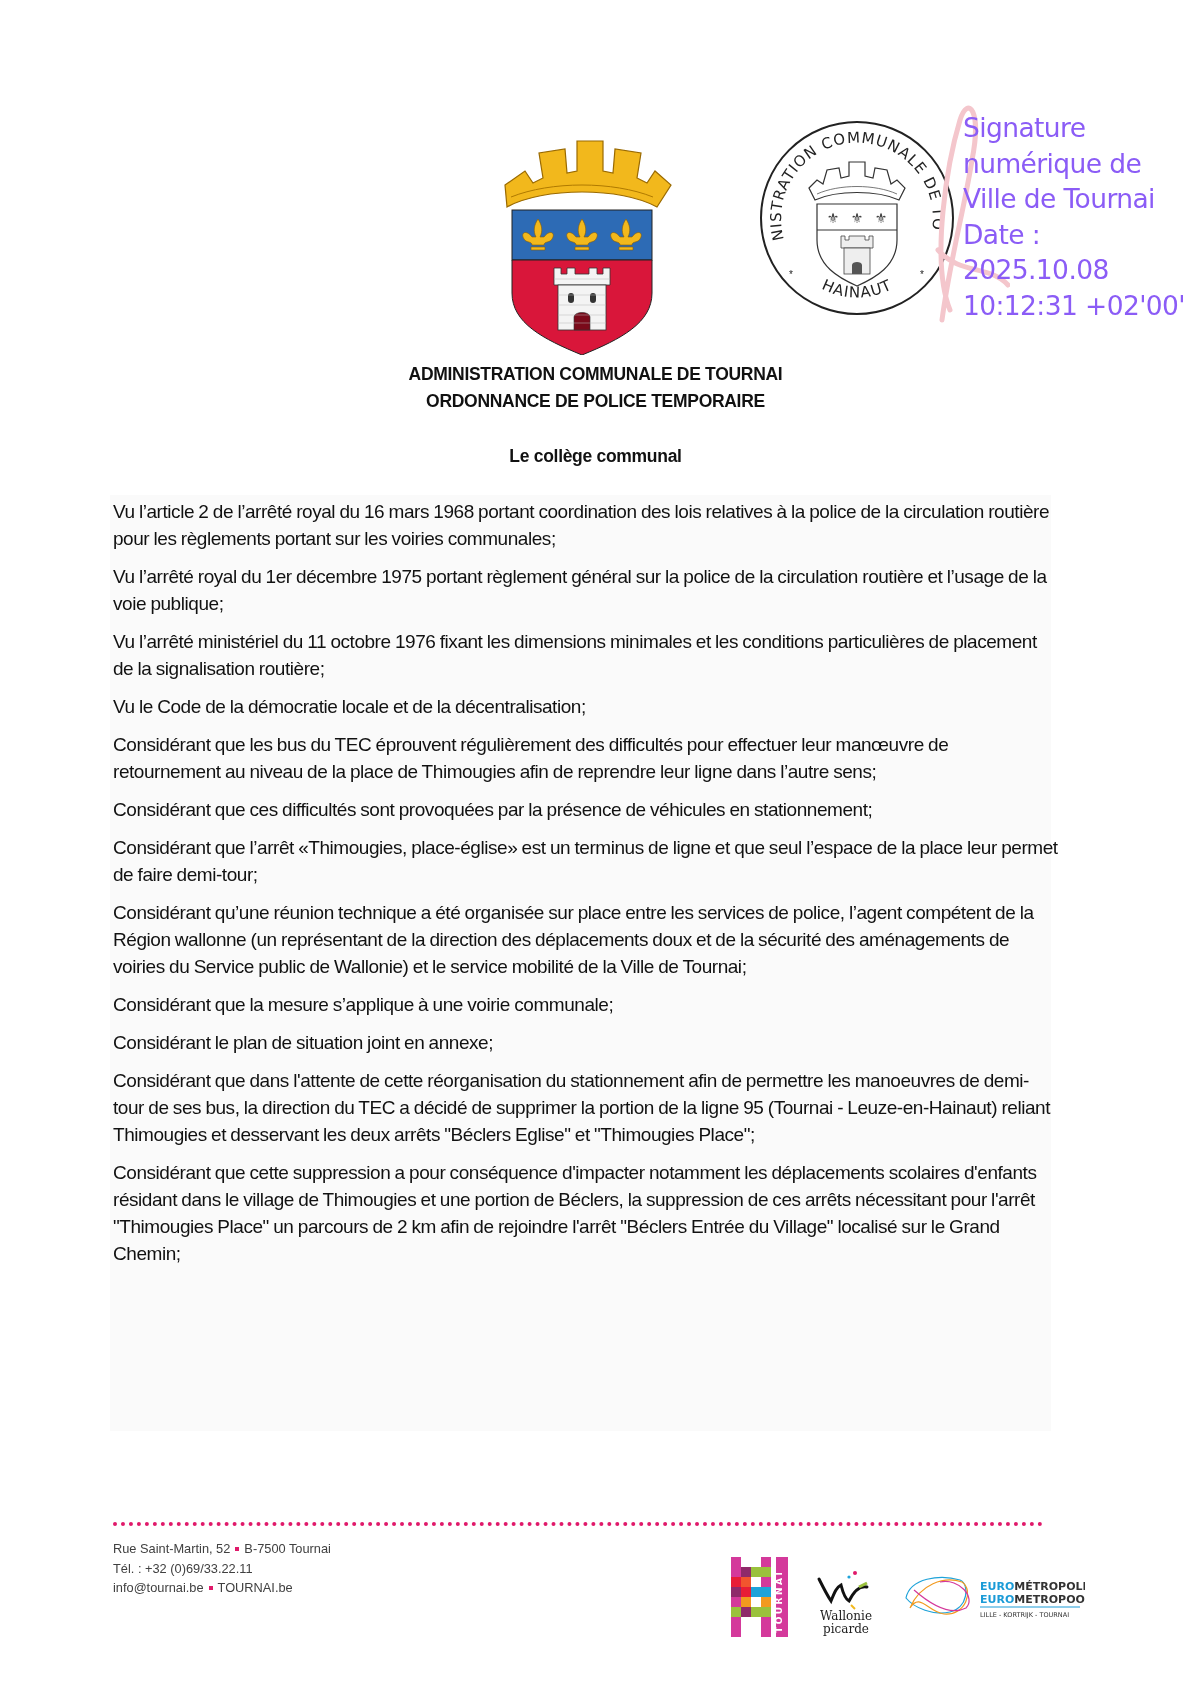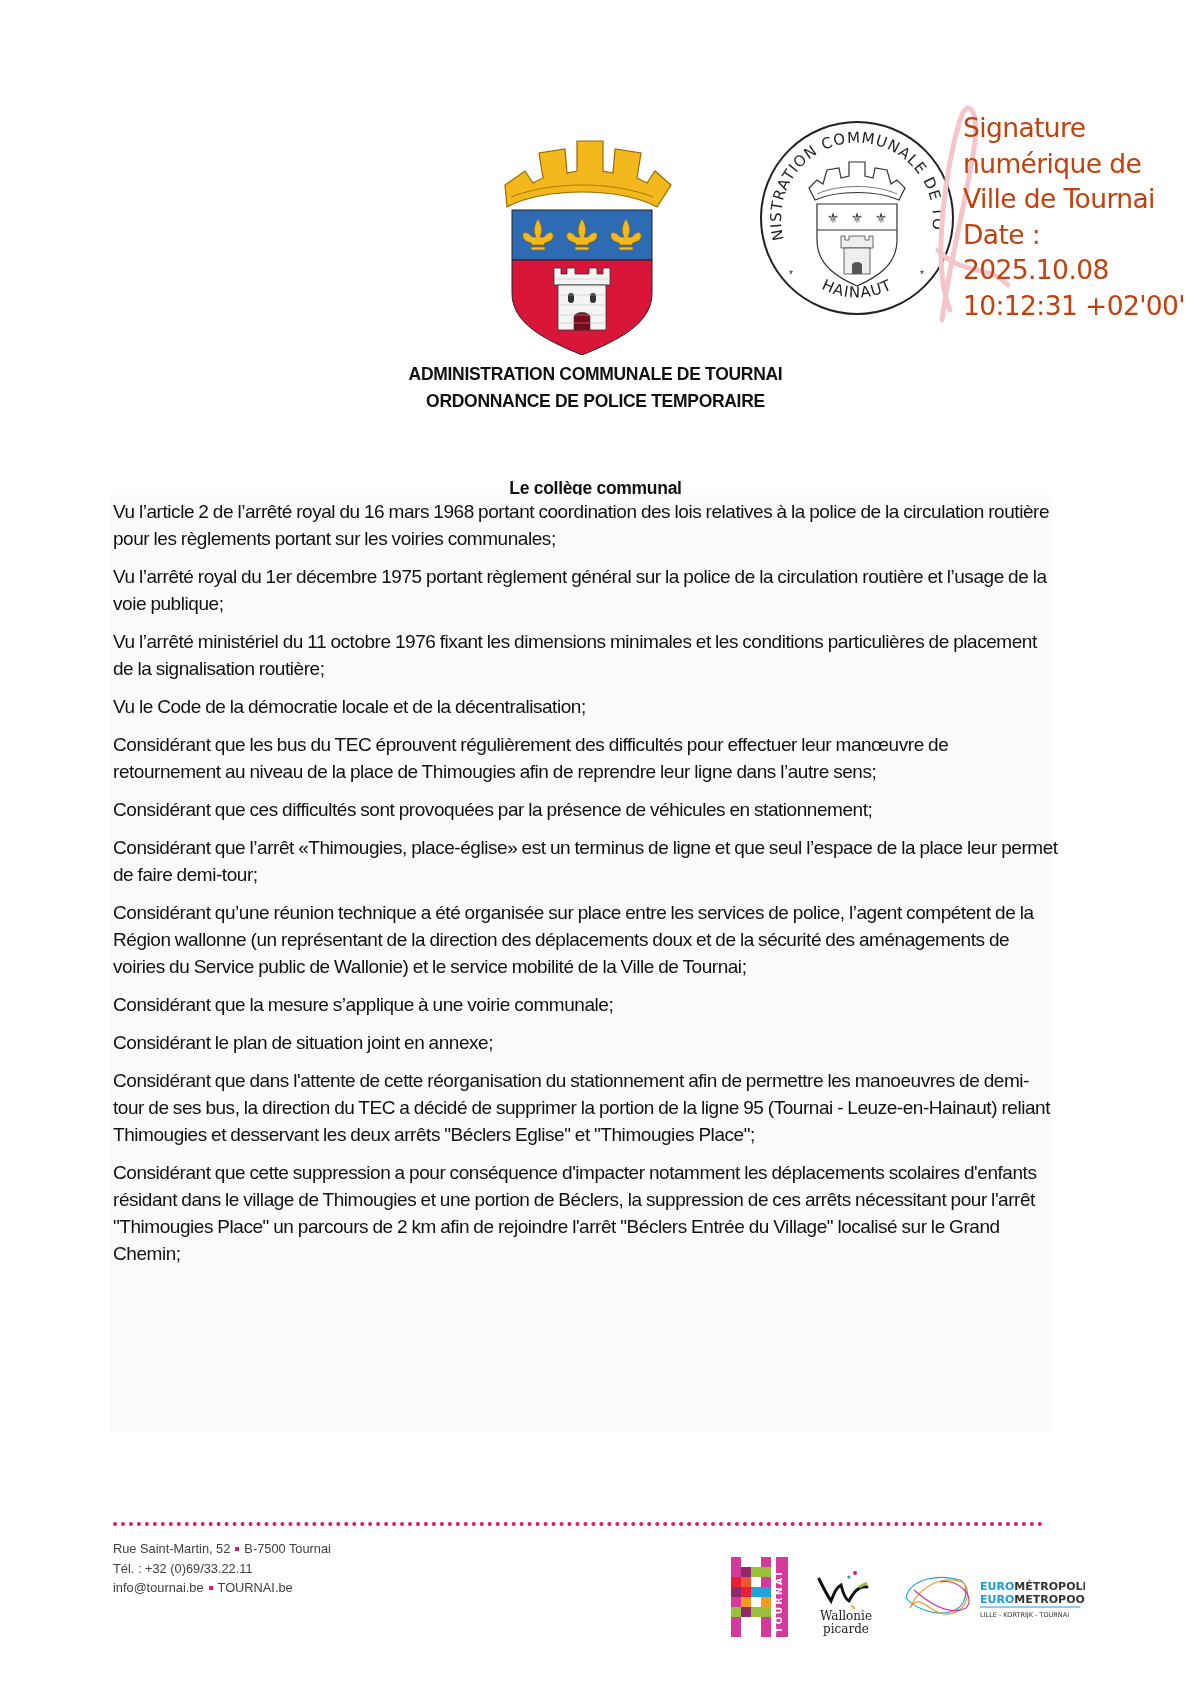--- a/index.html
+++ b/index.html
@@ -4,27 +4,27 @@
 <style>
   html, body { margin: 0; padding: 0; background: #ffffff; }
   body { width: 1191px; height: 1684px; position: relative; overflow: hidden;
          font-family: "Liberation Sans", "DejaVu Sans", sans-serif; color: #111; }
 
   .crest { position: absolute; left: 491px; top: 133px; width: 182px; height: 222px; }
   .seal { position: absolute; left: 757px; top: 118px; width: 200px; height: 200px; }
   .sig-swoosh { position: absolute; left: 920px; top: 100px; width: 90px; height: 240px; }
 
   .sig-text { position: absolute; left: 963px; top: 110px; font-size: 26.5px; line-height: 35.5px;
-              color: #c2410c; font-family: "DejaVu Sans", sans-serif; letter-spacing: -0.6px; }
+              color: #8b5cf6; font-family: "DejaVu Sans", sans-serif; letter-spacing: -0.6px; }
   .sig-text div { white-space: nowrap; }
 
   .title-block { position: absolute; left: 0; width: 100%; text-align: center; }
   .title1 { top: 364px; font-weight: bold; font-size: 17.5px; letter-spacing: -0.3px; }
   .title2 { top: 391px; font-weight: bold; font-size: 17.5px; text-decoration: underline; letter-spacing: -0.3px; }
-  .title3 { top: 446px; font-weight: bold; font-size: 17.5px; letter-spacing: -0.3px; margin-top: 32px; }
+  .title3 { top: 446px; font-weight: bold; font-size: 17.5px; letter-spacing: -0.3px; }
   .title-block span { display: inline-block; }
 
   .body-panel { position: absolute; left: 110px; top: 495px; width: 941px; height: 936px;
                 background: #fafafa; }
   .body-text { position: absolute; left: 113px; top: 498px; width: 945px;
                font-size: 19px; line-height: 27px; letter-spacing: -0.45px; word-spacing: -0.5px; }
   .body-text p { margin: 0 0 11px 0; }
 
   .footer-rule { position: absolute; left: 113px; top: 1522px; width: 930px; height: 5px;
                  background-image: radial-gradient(circle, transparent 0, transparent 0);

